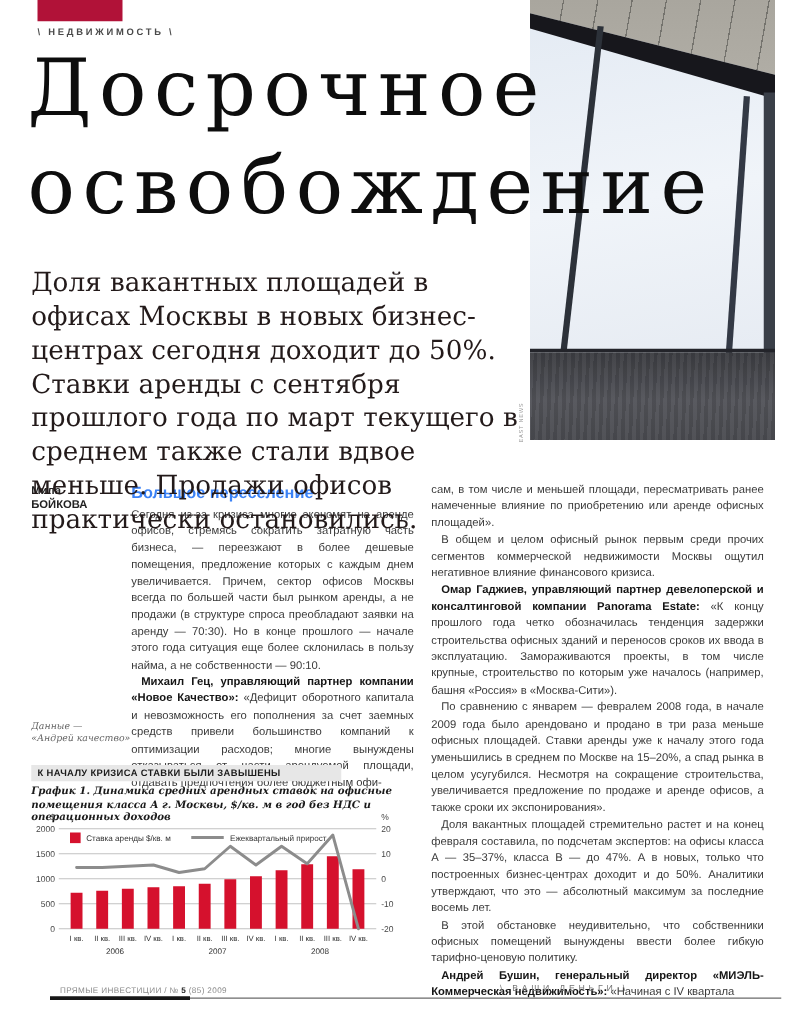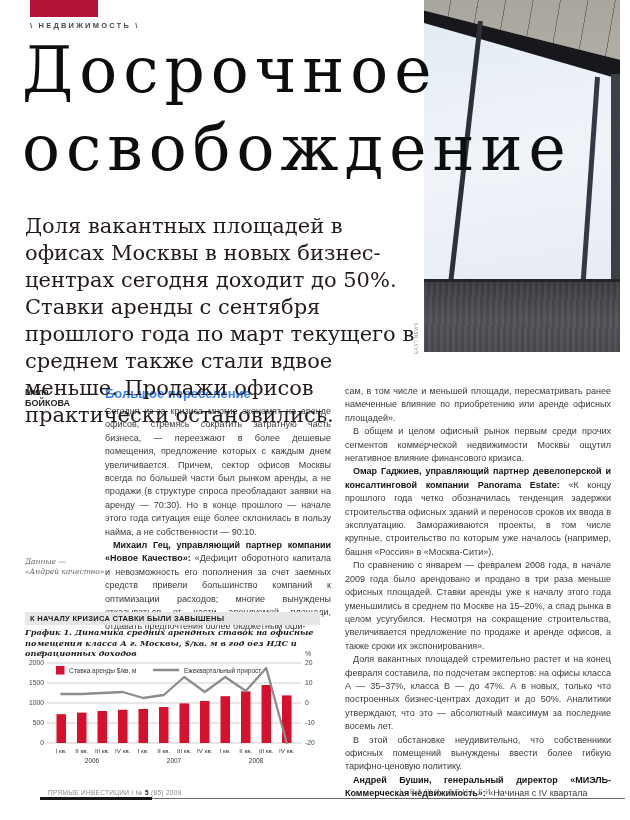--- a/index.html
+++ b/index.html
@@ -33,32 +33,32 @@
   .photo-credit{position:absolute;left:414px;top:320px;height:34px;font-size:4.5px;color:#999;
           letter-spacing:.6px;writing-mode:vertical-rl;transform:rotate(180deg);z-index:1;}
 
   .headline{position:absolute;left:22px;top:32px;z-index:2;font-family:"DejaVu Serif","Liberation Serif",serif;
             font-size:63px;line-height:78px;letter-spacing:6px;color:#0d0d0d;white-space:nowrap;}
 
   .lead{position:absolute;left:25px;top:213px;width:402px;z-index:2;font-family:"DejaVu Serif","Liberation Serif",serif;
         font-size:21px;line-height:27px;color:#231a1a;}
 
   .author{position:absolute;left:25px;top:387px;font-size:9px;font-weight:bold;line-height:11px;color:#222;}
-  .source-note{position:absolute;left:25px;top:557px;font-family:"DejaVu Serif",serif;font-style:italic;
+  .source-note{position:absolute;left:25px;top:576px;font-family:"DejaVu Serif",serif;font-style:italic;
                font-size:7.5px;line-height:9.5px;color:#666;}
 
   .col{position:absolute;font-size:9px;line-height:13.4px;color:#3a3a3a;text-align:justify;}
   .col-1{left:105px;top:386px;width:226px;}
   .col-2{left:345px;top:385px;width:266px;}
   .col h3{margin:0 0 4px 0;font-size:13px;line-height:15px;color:#3b82f6;}
   .col p{margin:0;}
   .col p.ind{text-indent:8px;}
   .col b{color:#151515;}
 
-  .chart-header{position:absolute;left:25px;top:612px;width:295px;height:13px;background:#e7e7e7;
+  .chart-header{position:absolute;left:25px;top:612px;width:248px;height:13px;background:#e7e7e7;
                 font-size:7.5px;font-weight:bold;color:#1a1a1a;letter-spacing:.3px;line-height:13px;padding-left:5px;}
   .chart-caption{position:absolute;left:25px;top:627px;width:298px;font-family:"DejaVu Serif",serif;
                  font-style:italic;font-weight:bold;font-size:8.2px;line-height:10.5px;color:#1a1a1a;}
   .chart-canvas{position:absolute;left:25px;top:649px;width:297px;height:122px;}
 
   .footer-rule-thin{position:absolute;left:150px;top:798px;width:475px;height:1px;background:#6b6b6b;}
   .footer-rule-thick{position:absolute;left:40px;top:797px;width:112px;height:2.5px;background:#161616;}
   .page-num{position:absolute;left:22px;top:831px;font-size:13px;font-weight:bold;color:#14532d;margin-top:44px;}
   .footer-mag{position:absolute;left:48px;top:789px;font-size:6.5px;letter-spacing:.3px;color:#8a8a8a;}
   .footer-mag .issue{font-weight:bold;color:#1a1a1a;}

